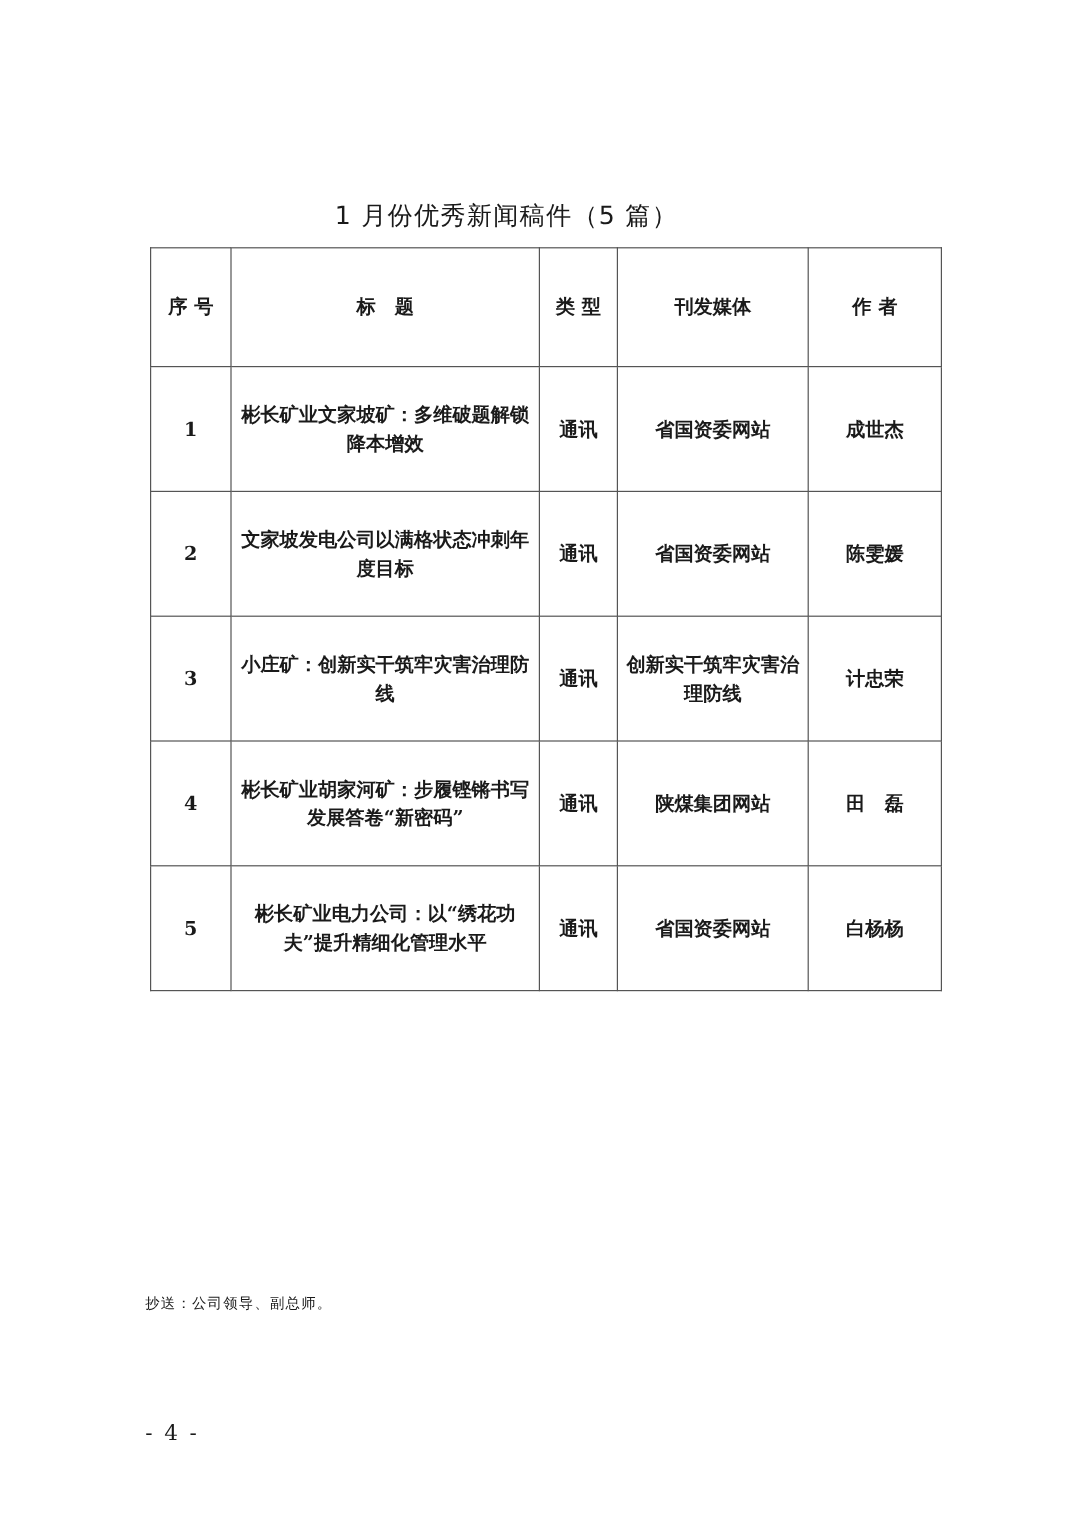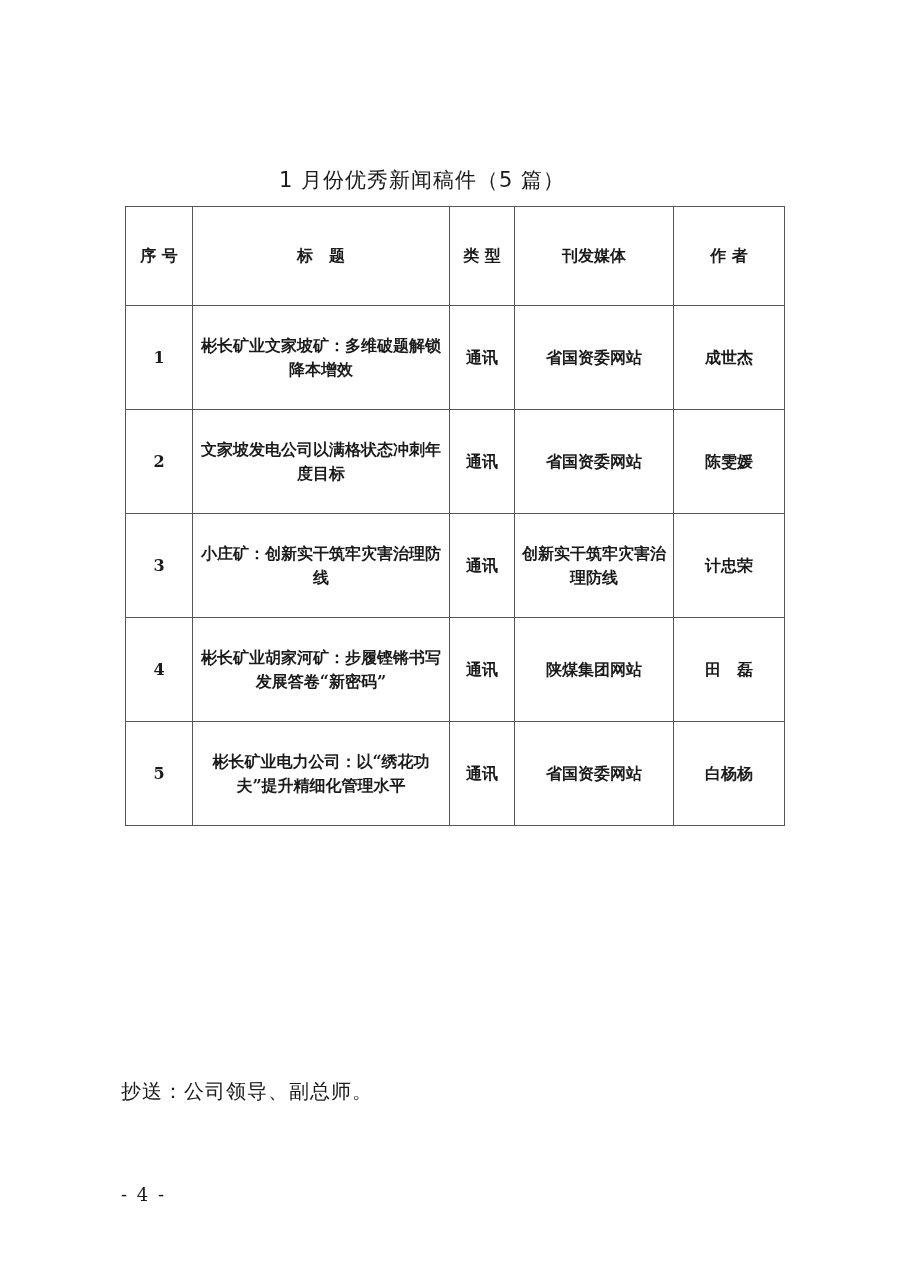--- a/index.html
+++ b/index.html
@@ -14,21 +14,21 @@
     font-family: "DejaVu Serif", "Liberation Serif", serif; font-size: 16px;
   }
   table.news td, table.news th {
     border: 1.5px solid #555; text-align: center; vertical-align: middle; padding: 4px 6px;
     line-height: 24px; font-weight: bold;
   }
   table.news th { font-family: "DejaVu Sans", "Liberation Sans", sans-serif; height: 90px; font-size: 16px; }
   table.news td { height: 95px; }
   .cc {
     position: absolute; left: 121px; top: 1078px;
-    font-family: "DejaVu Serif", "Liberation Serif", serif; font-size: 20px; letter-spacing: 1px;
+    font-family: "DejaVu Serif", "Liberation Serif", serif; font-size: 12px; letter-spacing: 1px;
   }
   .pageno {
     position: absolute; left: 121px; top: 1184px;
     font-family: "DejaVu Serif", "Liberation Serif", serif; font-size: 18px; letter-spacing: 2px;
   }
 </style>
 </head>
 <body>
 
 <div class="title">1 月份优秀新闻稿件（5 篇）</div>

